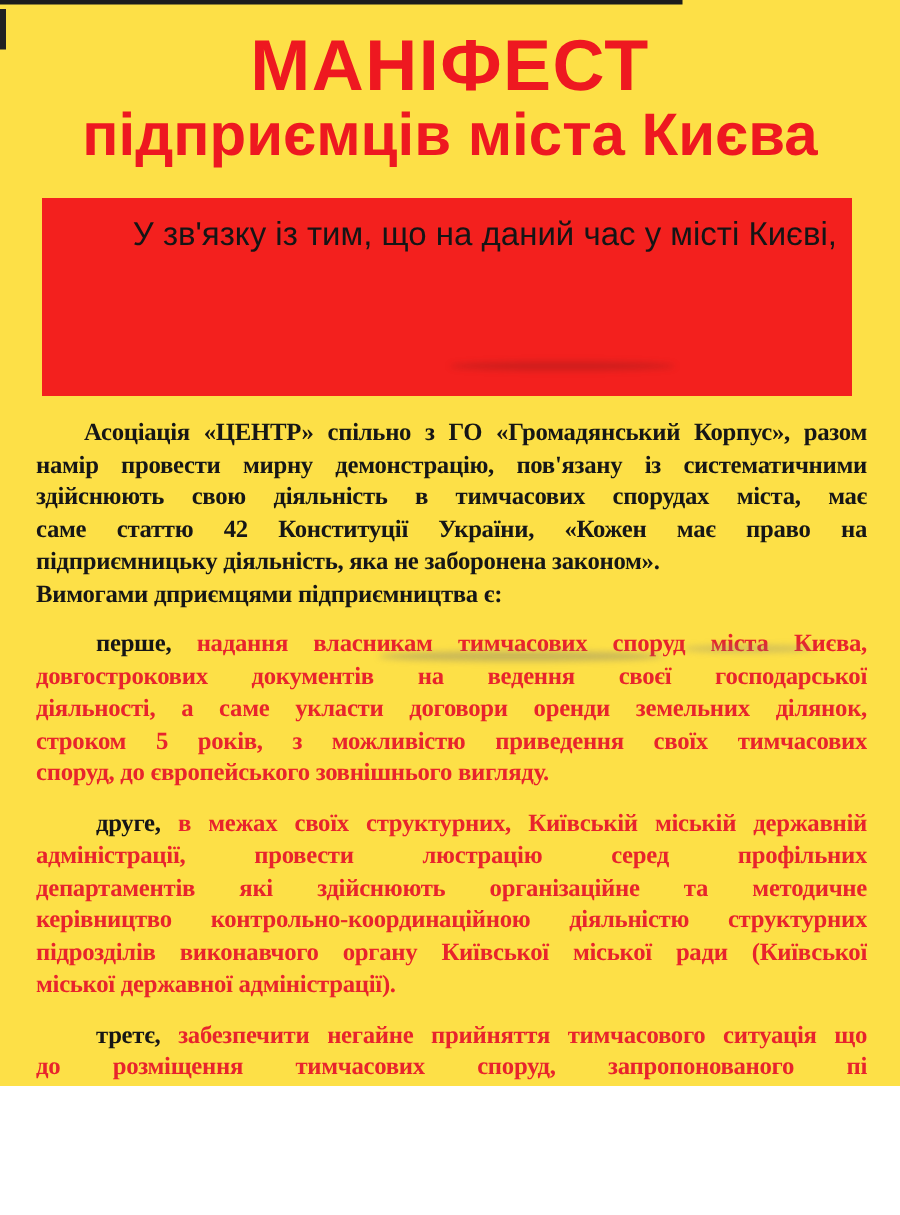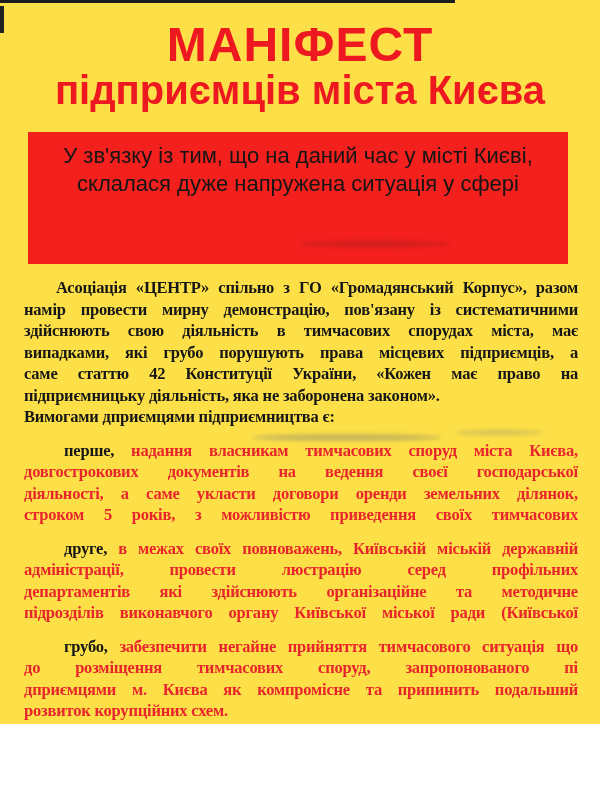--- a/index.html
+++ b/index.html
@@ -25,21 +25,21 @@
 
   
   .banner{
     margin:20px 32px 0 28px;
     background:var(--banner_bg,#f3201e);
     padding:10px 10px;
     box-sizing:border-box;
     height:132px;
   }
   .banner-line{
-    text-align:center;
+    text-align:right;
     color:#151515;
     font-size:22px;
     line-height:28px;
     font-weight:400;
   }
 
   
   .content{margin:13px 22px 0 24px;color:var(--body_black,#161616);}
   .line{
     font-size:16.5px;
@@ -66,51 +66,52 @@
   <div class="artifact-topline"></div>
   <div class="artifact-leftmark"></div>
 
   <div class="title">
     <div class="title-l1">МАНІФЕСТ</div>
     <div class="title-l2">підприємців міста Києва</div>
   </div>
 
   <div class="banner">
     <div class="banner-line">У зв'язку із тим, що на даний час у місті Києві,</div>
-    <div class="banner-line">склалася дуже напружена ситуація у сфері</div>
   </div>
 
   <div class="content">
 
     <div>
       <div class="line j indent-intro">Асоціація «ЦЕНТР» спільно з ГО «Громадянський Корпус», разом</div>
       <div class="line j">намір провести мирну демонстрацію, пов'язану із систематичними</div>
       <div class="line j">здійснюють свою діяльність в тимчасових спорудах міста, має</div>
-      <div class="line j">випадками, які грубо порушують права місцевих підприємців, а</div>
       <div class="line j">саме статтю 42 Конституції України, «Кожен має право на</div>
       <div class="line nl">підприємницьку діяльність, яка не заборонена законом».</div>
       <div class="line nl">Вимогами дприємцями підприємництва є:</div>
     </div>
 
     <div class="demand">
       <div class="line j indent-demand"><span class="lead">перше,</span> <span class="red">надання власникам тимчасових споруд міста Києва,</span></div>
       <div class="line j red">довгострокових документів на ведення своєї господарської</div>
       <div class="line j red">діяльності, а саме укласти договори оренди земельних ділянок,</div>
       <div class="line j red">строком 5 років, з можливістю приведення своїх тимчасових</div>
+      <div class="line nl red">споруд, до європейського зовнішнього вигляду.</div>
     </div>
 
     <div class="demand">
-      <div class="line j indent-demand"><span class="lead">друге,</span> <span class="red">в межах своїх повноважень, Київській міській державній</span></div>
+      <div class="line j indent-demand"><span class="lead">друге,</span> <span class="red">в межах своїх структурних, Київській міській державній</span></div>
       <div class="line j red">адміністрації, провести люстрацію серед профільних</div>
       <div class="line j red">департаментів які здійснюють організаційне та методичне</div>
+      <div class="line j red">керівництво контрольно-координаційною діяльністю структурних</div>
       <div class="line j red">підрозділів виконавчого органу Київської міської ради (Київської</div>
+      <div class="line nl red">міської державної адміністрації).</div>
     </div>
 
     <div class="demand">
-      <div class="line j indent-demand"><span class="lead">грубо,</span> <span class="red">забезпечити негайне прийняття тимчасового ситуація що</span></div>
+      <div class="line j indent-demand"><span class="lead">третє,</span> <span class="red">забезпечити негайне прийняття тимчасового ситуація що</span></div>
       <div class="line j red">до розміщення тимчасових споруд, запропонованого пі</div>
       <div class="line j red">дприємцями м. Києва як компромісне та припинить подальший</div>
       <div class="line nl red">розвиток корупційних схем.</div>
     </div>
 
   </div>
 
   <div class="smudge smudge-a"></div>
   <div class="smudge smudge-b"></div>
   <div class="smudge smudge-c"></div>

